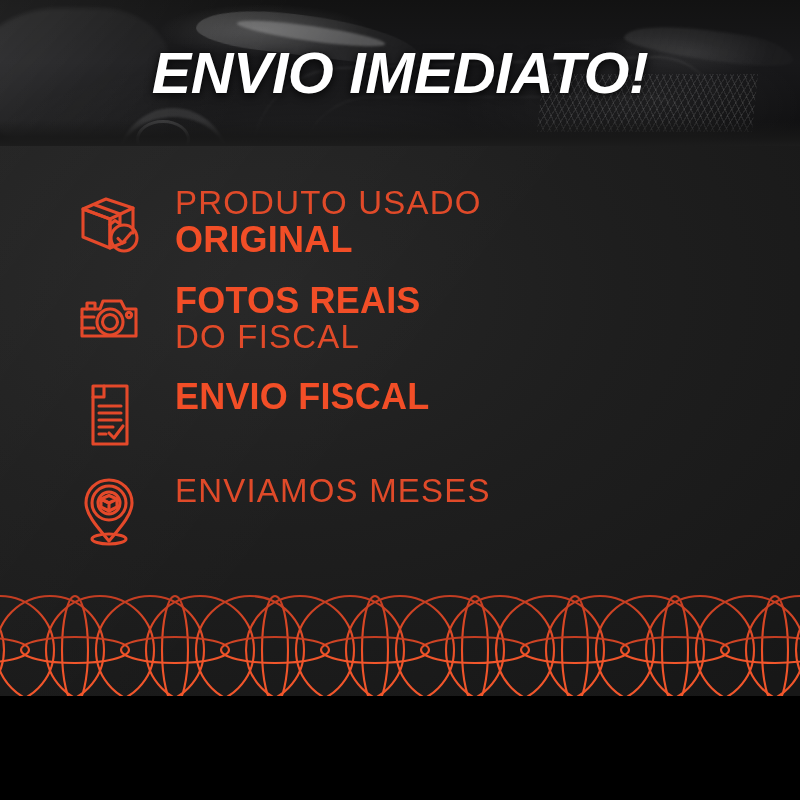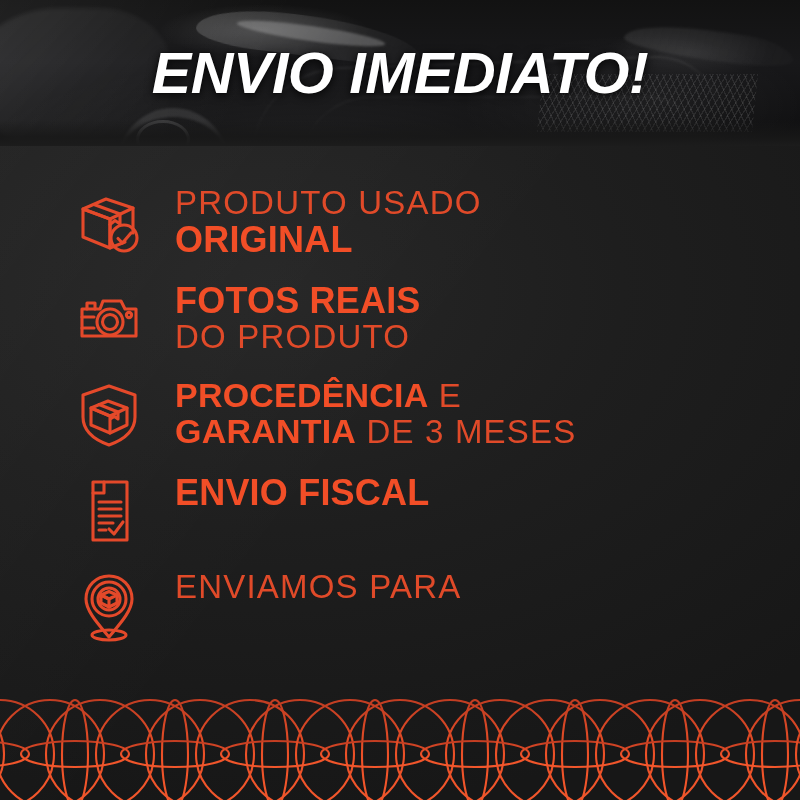--- a/index.html
+++ b/index.html
@@ -3,21 +3,21 @@
 <meta charset="utf-8">
 <style>
   html, body {
     margin: 0;
     padding: 0;
     background: #000;
   }
   #banner {
     position: relative;
     width: 800px;
-    height: 800px;
+    height: 696px;
     overflow: hidden;
     background: #5eead4;
     font-family: "Liberation Sans", sans-serif;
     -webkit-font-smoothing: antialiased;
   }
 
   
   .header {
     position: absolute;
     left: 0; top: 0;
@@ -271,43 +271,24 @@
             <path d="M9 26 L9 53 L63 53 L63 26 L52 26 L48 18 L30 18 L27 26 Z"></path>
             <circle cx="37" cy="39" r="13"></circle>
             <circle cx="37" cy="39" r="7.5"></circle>
             <path d="M14 26 L14 20 L22 20 L22 26"></path>
             <path d="M9 34 L21 34 M9 45 L21 45"></path>
             <circle cx="56" cy="32" r="2.6"></circle>
           </svg>
         </div>
         <div class="feature-text">
           <span class="line line-bold">FOTOS REAIS</span>
-          <span class="line line-thin">DO PRODUTO</span>
+          <span class="line line-thin">DO FISCAL</span>
         </div>
       </div>
 
-      <div class="feature-row">
-        <div class="feature-icon">
-          <svg width="72" height="72" viewBox="0 0 72 72" fill="none" stroke="#e4492a" stroke-width="3.1" stroke-linecap="round" stroke-linejoin="round">
-            <path d="M36 7 L62 16 L62 38 C62 52 50 61 36 66 C22 61 10 52 10 38 L10 16 Z"></path>
-            <path d="M18 29 L35 22 L54 29 L37 37 Z"></path>
-            <path d="M18 29 L18 46 L37 54 L37 37 Z"></path>
-            <path d="M54 29 L54 46 L37 54"></path>
-            <path d="M26 25.5 L45 33 L45 40 L41.5 37.5 L38 39.5"></path>
-          </svg>
-        </div>
-        <div class="feature-text">
-          <span class="line">
-            <span class="seg-bold">PROCEDÊNCIA</span><span class="seg-thin"> E</span>
-          </span>
-          <span class="line">
-            <span class="seg-bold">GARANTIA</span><span class="seg-thin"> DE 3 MESES</span>
-          </span>
-        </div>
-      </div>
 
       <div class="feature-row">
         <div class="feature-icon">
           <svg width="72" height="72" viewBox="0 0 72 72" fill="none" stroke="#e4492a" stroke-width="3.1" stroke-linecap="round" stroke-linejoin="round">
             <path d="M20 7 L54 7 L54 65 L20 65 L20 18 Z"></path>
             <path d="M20 18 L31 18 L31 7"></path>
             <path d="M26 27 L48 27 M26 34 L48 34 M26 41 L48 41 M26 48 L40 48 M26 55 L33 55"></path>
             <path d="M36 54 L41 59 L50 47"></path>
           </svg>
         </div>
@@ -322,21 +303,21 @@
             <path d="M36 5 C23 5 13 15 13 28 C13 41 28 56 36 66 C44 56 59 41 59 28 C59 15 49 5 36 5 Z"></path>
             <circle cx="36" cy="28" r="17"></circle>
             <circle cx="36" cy="28" r="11"></circle>
             <path d="M28 24 L36 20.5 L44 24 L36 28 Z"></path>
             <path d="M28 24 L28 32 L36 36 L36 28 Z"></path>
             <path d="M44 24 L44 32 L36 36"></path>
             <ellipse cx="36" cy="64" rx="17" ry="5"></ellipse>
           </svg>
         </div>
         <div class="feature-text">
-          <span class="line line-thin">ENVIAMOS PARA</span>
+          <span class="line line-thin">ENVIAMOS MESES</span>
         </div>
       </div>
 
     </div>
   </div>
 
   <div class="ornament">
     <svg width="800" height="108" viewBox="0 0 800 108" fill="none">
       <defs>
         <linearGradient id="ogr" x1="0" y1="0" x2="0" y2="1">

